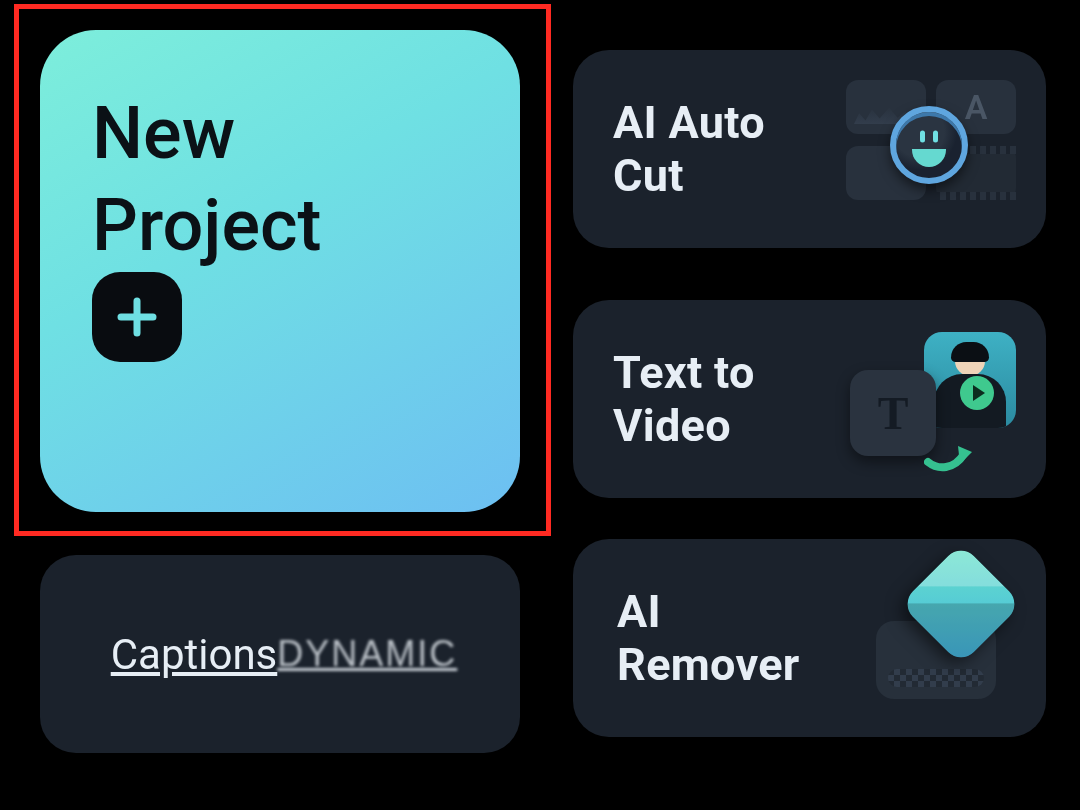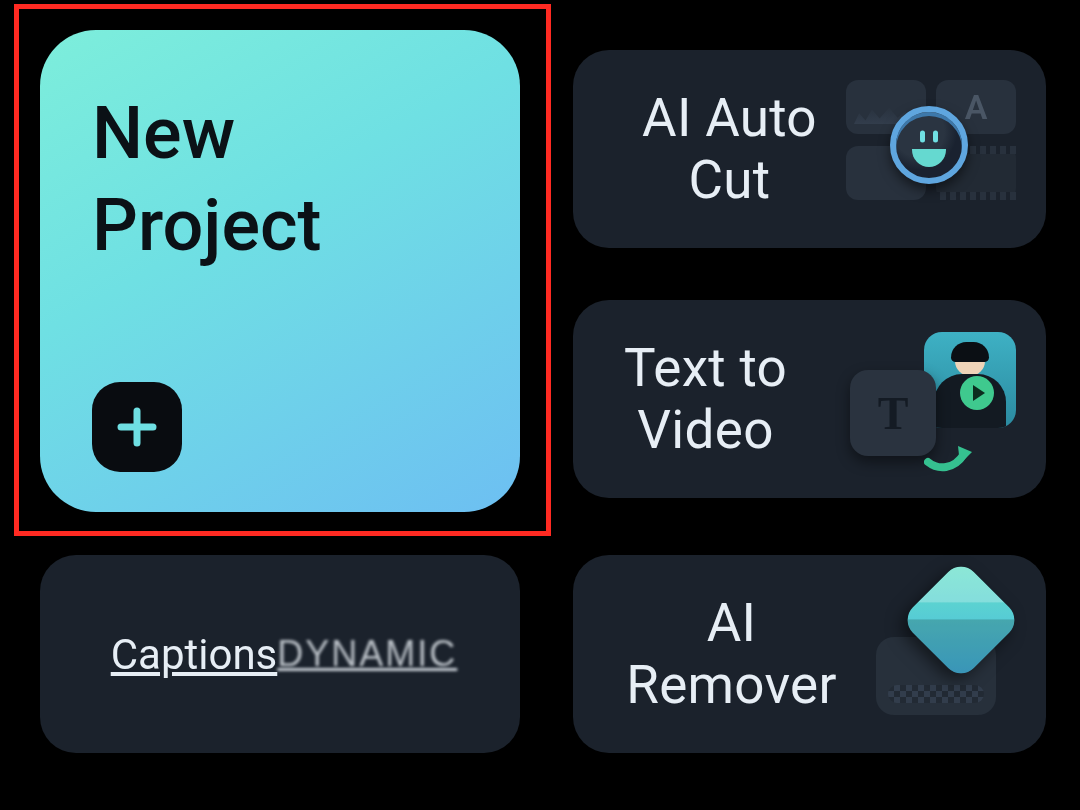--- a/index.html
+++ b/index.html
@@ -26,21 +26,21 @@
 
   
   .hero{
     position:absolute;
     left:40px; top:30px;
     width:480px; height:482px;
     border-radius:56px;
     background:linear-gradient(150deg,var(--accent1) 0%,#6fe0e3 40%,var(--accent2) 100%);
     color:#0b1116;
     padding:58px 44px 40px 52px;
-    display:flex;flex-direction:column;justify-content:space-between;
+    display:flex;flex-direction:column;justify-content:flex-start;
     cursor:pointer;
   }
   .hero-title{
     font-size:72px;
     font-weight:500;
     line-height:1.28;
     letter-spacing:0;
     white-space:pre-line;
   }
   .plus{
@@ -62,28 +62,27 @@
   .feat{
     position:absolute;
     left:573px; width:473px; height:198px;
     background:var(--tile);
     border-radius:36px;
     display:flex;align-items:center;justify-content:space-between;
     padding:0 30px 0 40px;
     cursor:pointer;
   }
   .feat .label{
-    font-size:53px;font-weight:400;color:var(--text);
+    font-size:45px;font-weight:700;color:var(--text);
     letter-spacing:.3px;
-    text-align:center;
   }
   .feat .art{width:170px;height:170px;position:relative;flex:0 0 170px;}
   .feat-1{top:50px;}
   .feat-2{top:300px;gap:48px;}
-  .feat-3{top:555px;padding-left:44px;}
+  .feat-3{top:539px;padding-left:44px;}
 
   
   .cap{
     position:absolute;
     left:40px; top:555px;
     width:480px; height:198px;
     background:var(--tile);
     border-radius:36px;
     display:flex;align-items:center;justify-content:center;
     padding:0 40px 0 48px;

